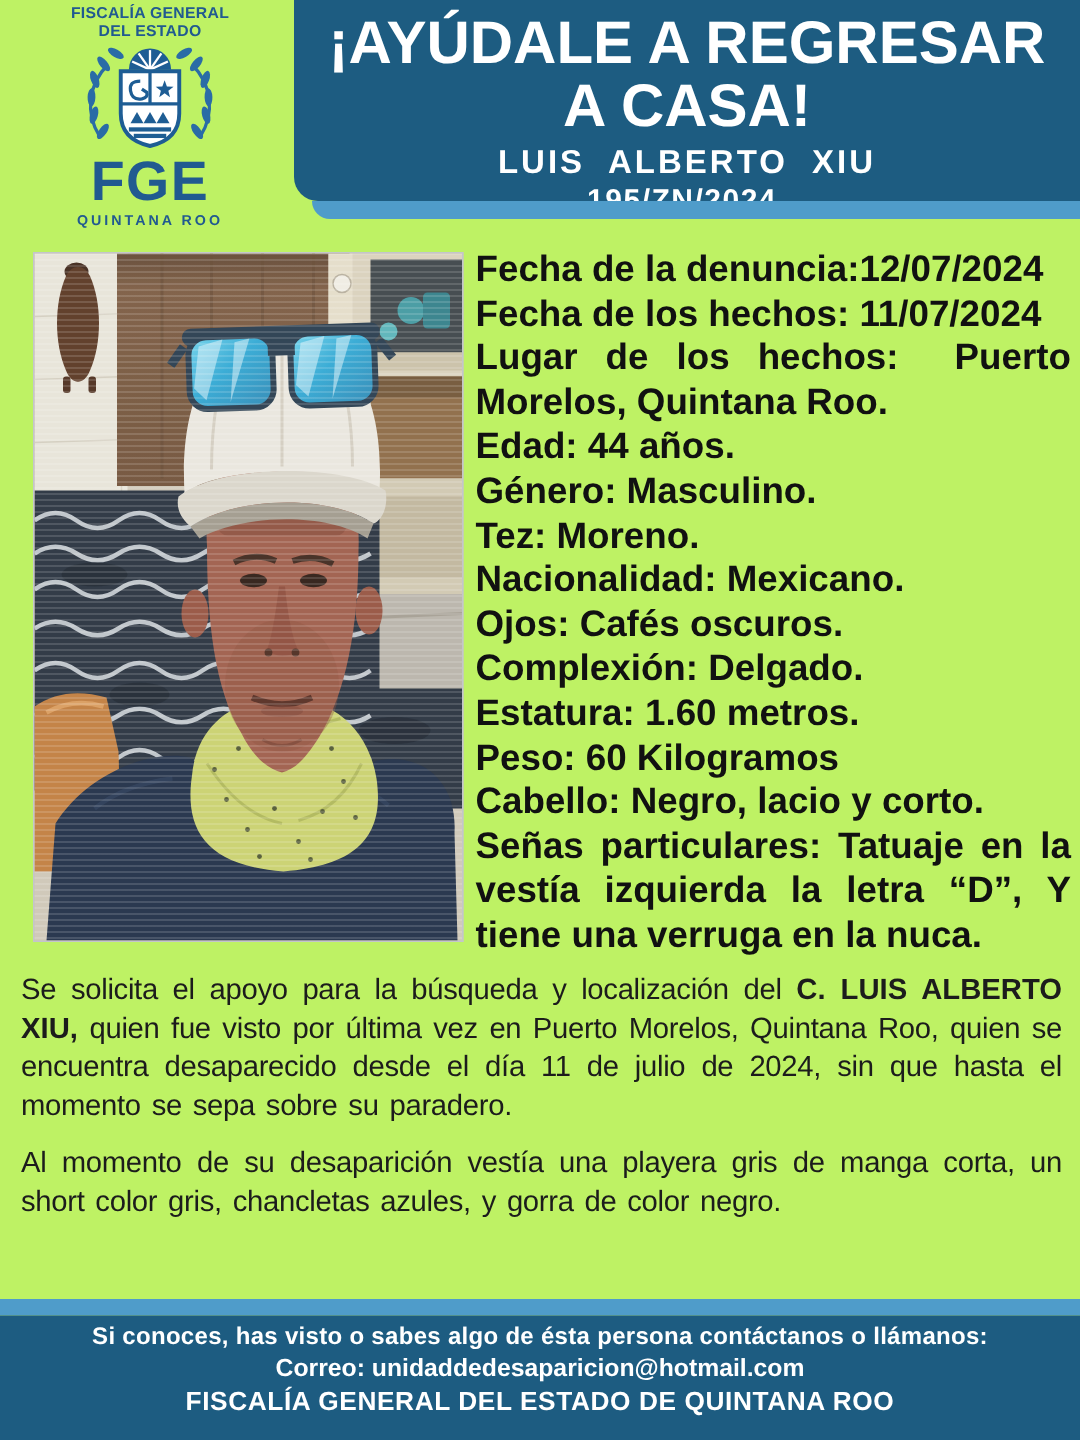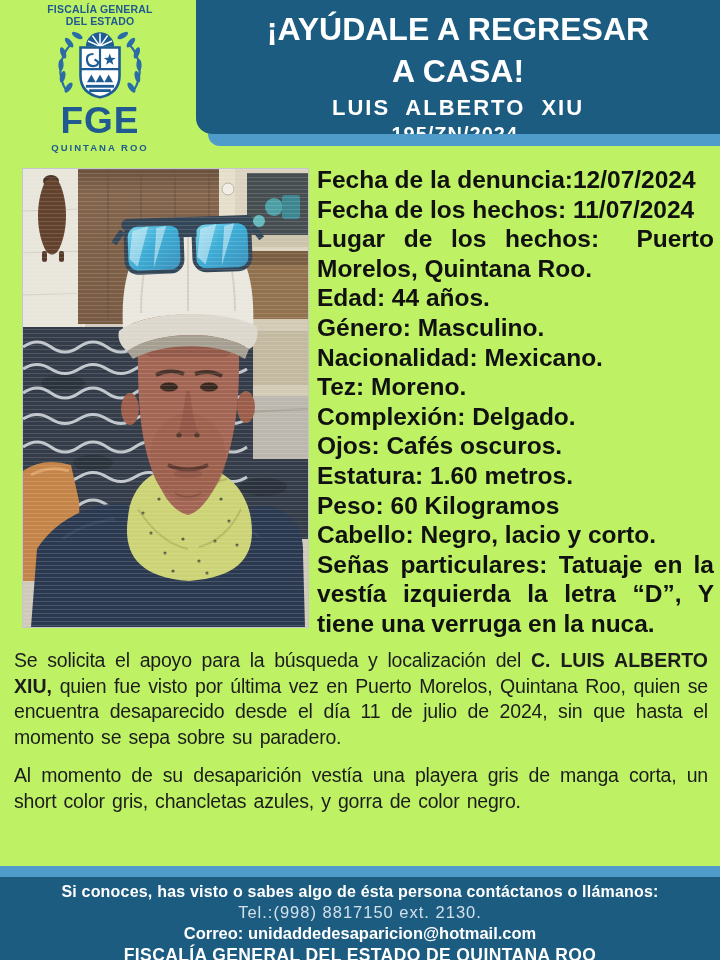--- a/index.html
+++ b/index.html
@@ -11,21 +11,21 @@
   .logo-org{font-size:10.5px;font-weight:bold;line-height:11.5px;letter-spacing:.2px;}
   .emblem{display:block;margin:1px auto 0;}
   .logo-acronym{font-size:37px;font-weight:bold;letter-spacing:1px;line-height:33px;margin-top:-2px;}
   .logo-state{font-size:9.5px;font-weight:bold;letter-spacing:2px;margin-top:5px;}
 
   
   .banner{position:absolute;left:196px;top:0;width:524px;height:134px;background:#1d5c81;
           border-radius:0 0 0 16px;color:#fff;text-align:center;}
   .banner-strip{position:absolute;left:208px;top:134px;width:512px;height:12px;background:#4f9cca;
           border-radius:0 0 0 12px;}
-  .banner-title{font-size:32px;font-weight:bold;line-height:42px;letter-spacing:0;}
+  .banner-title{font-size:40px;font-weight:bold;line-height:42px;letter-spacing:0;}
   .banner-title.first{padding-top:8px;}
   .banner-name{font-size:22px;font-weight:bold;letter-spacing:2px;word-spacing:8px;margin-top:3px;}
   .banner-case{font-size:20px;font-weight:bold;letter-spacing:1px;margin-top:2px;}
 
   
   .photo{position:absolute;left:22px;top:168px;width:285px;height:458px;border:1px solid #c3c6cb;
          background:#cdc5b6;}
   .photo svg{display:block;}
   .scanlines{position:absolute;inset:0;pointer-events:none;
      background:repeating-linear-gradient(to bottom, rgba(255,255,255,.14) 0 1px, rgba(255,255,255,0) 1px 4px);}
@@ -260,36 +260,35 @@
     </svg>
     <div class="scanlines"></div>
   </figure>
 
   <section class="details">
       <p class="detail-line">Fecha de la denuncia:12/07/2024</p>
       <p class="detail-line">Fecha de los hechos: 11/07/2024</p>
       <p class="detail-line">Lugar de los hechos:  Puerto Morelos, Quintana Roo.</p>
       <p class="detail-line">Edad: 44 años.</p>
       <p class="detail-line">Género: Masculino.</p>
+      <p class="detail-line">Tez: Moreno.</p>
       <p class="detail-line">Nacionalidad: Mexicano.</p>
-      <p class="detail-line">Tez: Moreno.</p>
+      <p class="detail-line">Ojos: Cafés oscuros.</p>
       <p class="detail-line">Complexión: Delgado.</p>
-      <p class="detail-line">Ojos: Cafés oscuros.</p>
       <p class="detail-line">Estatura: 1.60 metros.</p>
       <p class="detail-line">Peso: 60 Kilogramos</p>
       <p class="detail-line">Cabello: Negro, lacio y corto.</p>
       <p class="detail-line">Señas particulares: Tatuaje en la vestía izquierda la letra “D”, Y tiene una verruga en la nuca.</p>
     </section>
 
   <section class="hechos">
     <p><span>Se solicita el apoyo para la búsqueda y localización del </span><b>C. LUIS ALBERTO XIU,</b><span> quien fue visto por última vez en Puerto Morelos, Quintana Roo, quien se encuentra desaparecido desde el día 11 de julio de 2024, sin que hasta el momento se sepa sobre su paradero.</span></p>
     <p>Al momento de su desaparición vestía una playera gris de manga corta, un short color gris, chancletas azules, y gorra de color negro.</p>
   </section>
 
   <div class="footer-strip"></div>
   <footer class="footer-main">
     <div class="f-contact">Si conoces, has visto o sabes algo de ésta persona contáctanos o llámanos:</div>
-    <div class="f-phone">Tel.:(998) 8817150  ext. 2130.</div>
     <div class="f-email">Correo: unidaddedesaparicion@hotmail.com</div>
     <div class="f-org">FISCALÍA GENERAL DEL ESTADO DE QUINTANA ROO</div>
   </footer>
 
 </div>
 
 </body></html>

